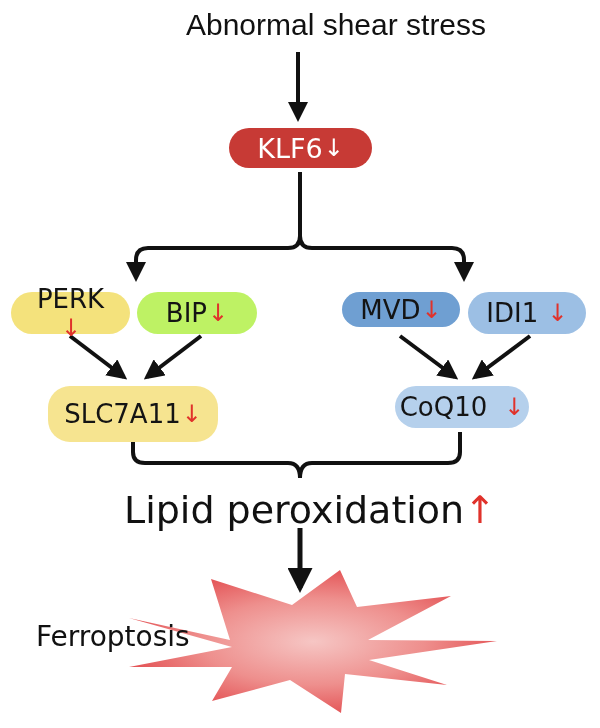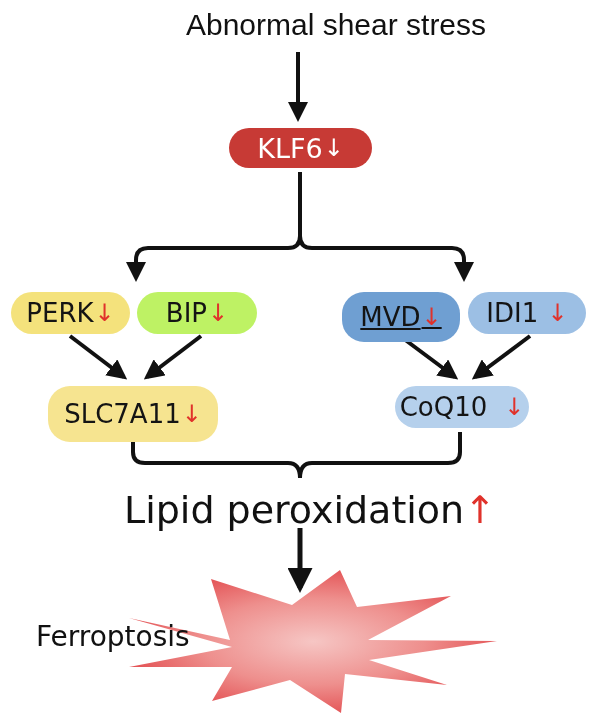--- a/index.html
+++ b/index.html
@@ -7,24 +7,24 @@
          font-family: "DejaVu Sans", sans-serif; }
   #diagram { position: absolute; left: 0; top: 0; width: 600px; height: 728px; }
   .lbl { position: absolute; white-space: nowrap; color: #111; padding-left: 36px; }
   .title { font-family: "Liberation Sans", sans-serif; font-size: 30px; left: 0; width: 600px; text-align: center; top: 8px; }
   .pill { position: absolute; border-radius: 22px; display: flex; align-items: center; justify-content: center;
           font-family: "DejaVu Sans", sans-serif; font-size: 26px; color: #141414; box-sizing: border-box; }
   .down { color: #e0322b; font-size: 24px; margin-left: 1px; }
   .up { color: #e0322b; }
   .klf6 { left: 229px; top: 128px; width: 143px; height: 40px; background: #c73a35; color: #fff; font-size: 27px; }
   .klf6 .down { color: #fff; }
-  .perk { left: 11px; top: 292px; width: 119px; height: 42px; background: #f4e27c; }
+  .perk { left: 11px; top: 292px; width: 119px; height: 42px; background: #f4e27c; flex-direction: column; }
   .bip { left: 137px; top: 292px; width: 120px; height: 42px; background: #bef264; }
   .slc { left: 48px; top: 386px; width: 170px; height: 56px; background: #f6e490; }
-  .mvd { left: 342px; top: 292px; width: 118px; height: 50px; background: #6f9fd2; text-decoration: underline; }
+  .mvd { left: 342px; top: 292px; width: 118px; height: 35px; background: #6f9fd2; }
   .idi { left: 468px; top: 292px; width: 118px; height: 42px; background: #9cbfe4; }
   .coq { left: 395px; top: 386px; width: 134px; height: 42px; background: #b5d0ec; gap: 16px; }
   .lipid { font-size: 38px; left: 0; width: 548px; text-align: center; top: 488px; font-family: "DejaVu Sans", sans-serif; }
   .ferro { font-size: 28px; left: 0; width: 600px; text-align: left; top: 620px; font-family: "DejaVu Sans", sans-serif; }
 </style>
 </head>
 <body>
 
 <svg id="diagram" viewBox="0 0 600 728" xmlns="http://www.w3.org/2000/svg">
   <defs>

